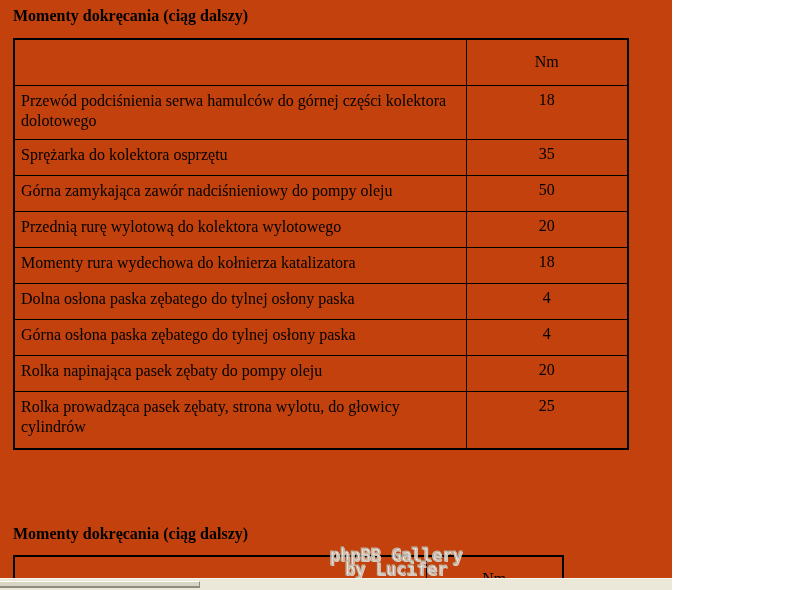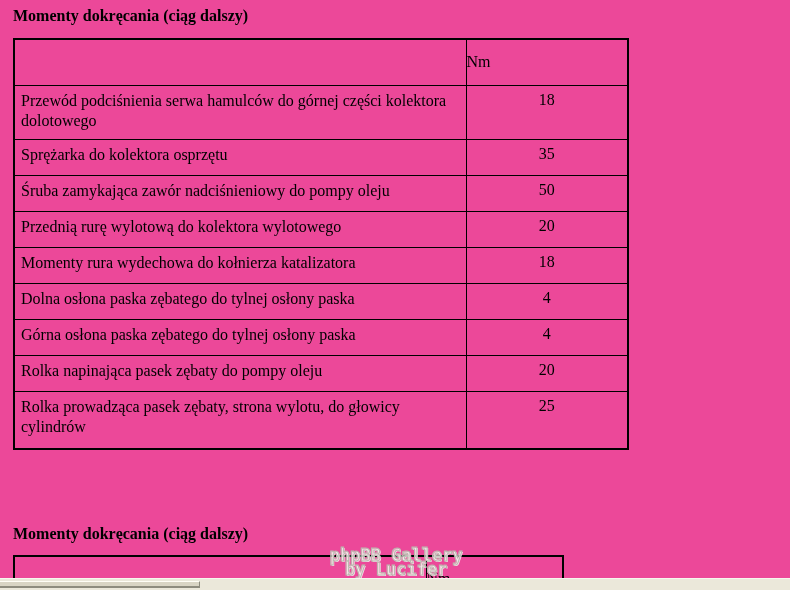--- a/index.html
+++ b/index.html
@@ -2,24 +2,24 @@
 <html><head>
 <meta charset="utf-8">
 <style>
   html, body {
     margin: 0;
     padding: 0;
     background: #ffffff;
   }
   .page {
     position: relative;
-    width: 790px;
+    width: 672px;
     height: 590px;
     overflow: hidden;
-    background: #ec4899;
+    background: #c2410c;
     font-family: "Liberation Serif", "DejaVu Serif", serif;
     color: #000000;
   }
   .section-title {
     position: absolute;
     left: 13px;
     margin: 0;
     font-size: 16px;
     font-weight: bold;
     white-space: nowrap;
@@ -49,21 +49,21 @@
   }
   td.val {
     width: 162px;
     padding: 5px 0 0 0;
     text-align: center;
     vertical-align: top;
   }
   tr.header-row { height: 46px; }
   tr.header-row td {
     vertical-align: middle;
-    text-align: left;
+    text-align: center;
     padding: 0;
   }
   tr.single { height: 36px; }
   tr.double { height: 54px; }
   tr.double-tall { height: 58px; }
 
   #table2 td.desc { width: 412px; }
   #table2 td.val  { width: 137px; }
   #table2 tr.header-row { height: 46px; }
 
@@ -122,21 +122,21 @@
       </tr>
       <tr class="double">
         <td class="desc">Przewód podciśnienia serwa hamulców do górnej części kolektora dolotowego</td>
         <td class="val">18</td>
       </tr>
       <tr class="single">
         <td class="desc">Sprężarka do kolektora osprzętu</td>
         <td class="val">35</td>
       </tr>
       <tr class="single">
-        <td class="desc">Śruba zamykająca zawór nadciśnieniowy do pompy oleju</td>
+        <td class="desc">Górna zamykająca zawór nadciśnieniowy do pompy oleju</td>
         <td class="val">50</td>
       </tr>
       <tr class="single">
         <td class="desc">Przednią rurę wylotową do kolektora wylotowego</td>
         <td class="val">20</td>
       </tr>
       <tr class="single">
         <td class="desc">Momenty rura wydechowa do kołnierza katalizatora</td>
         <td class="val">18</td>
       </tr>

